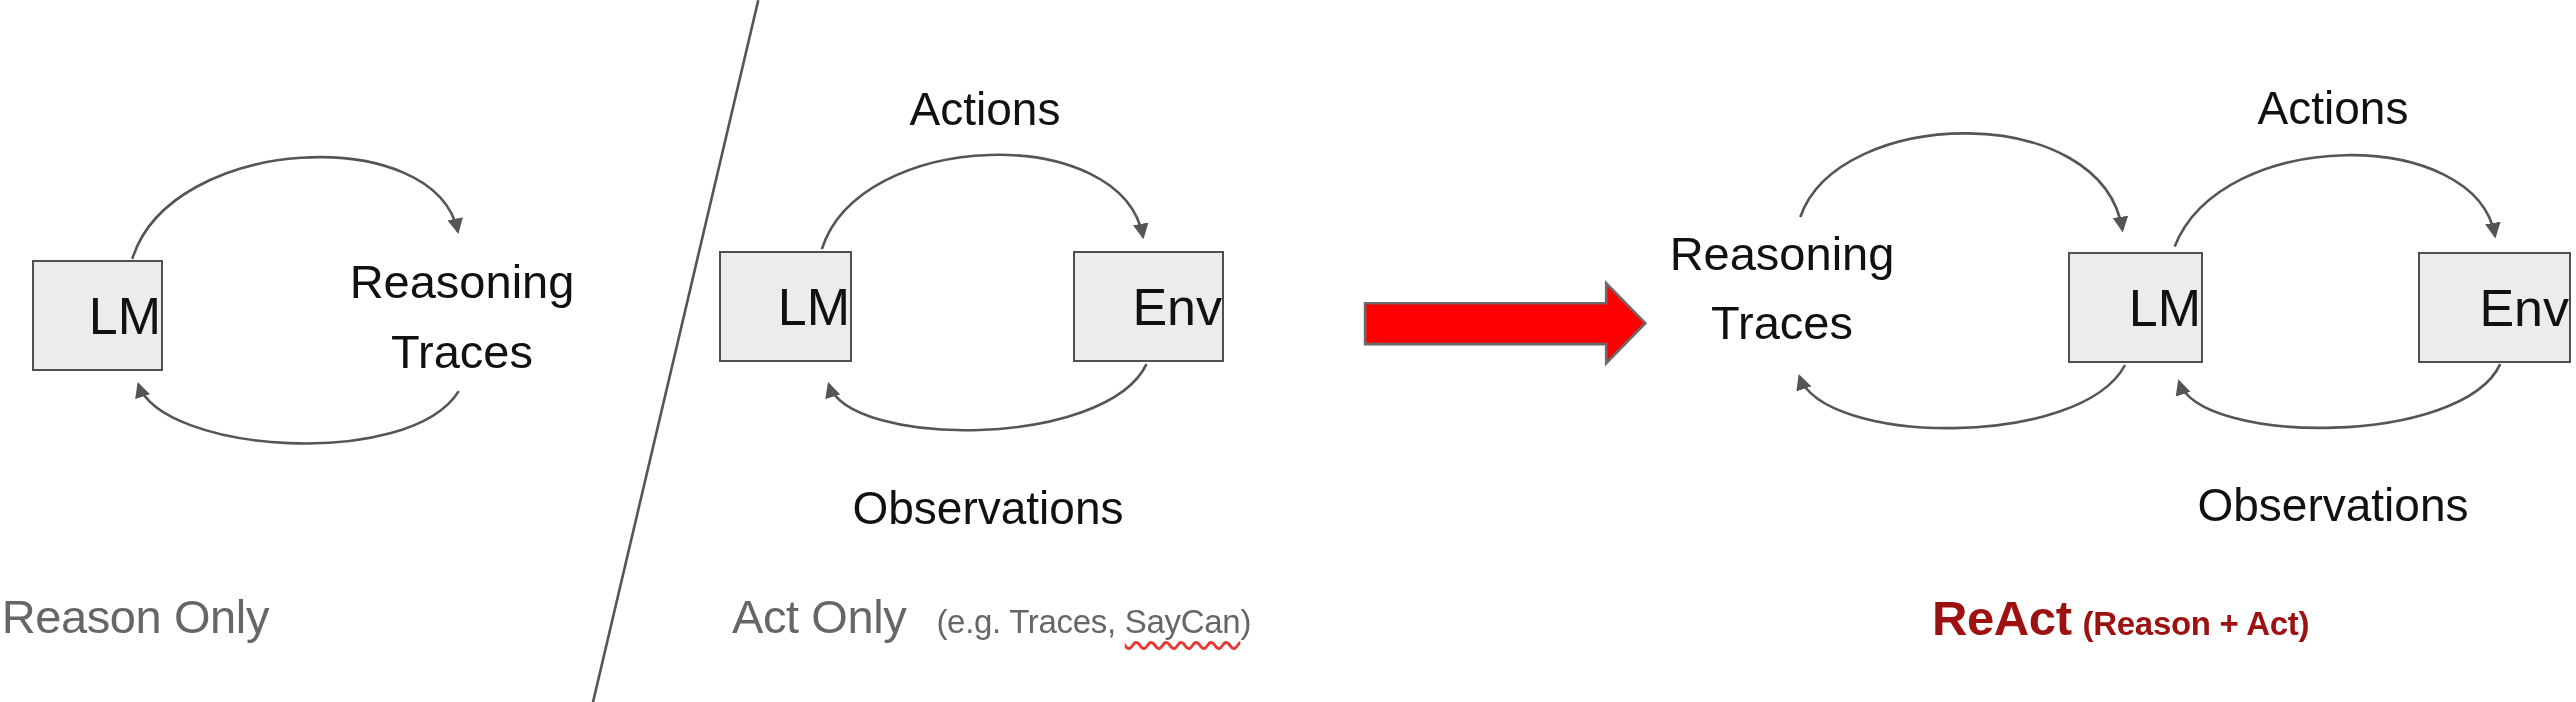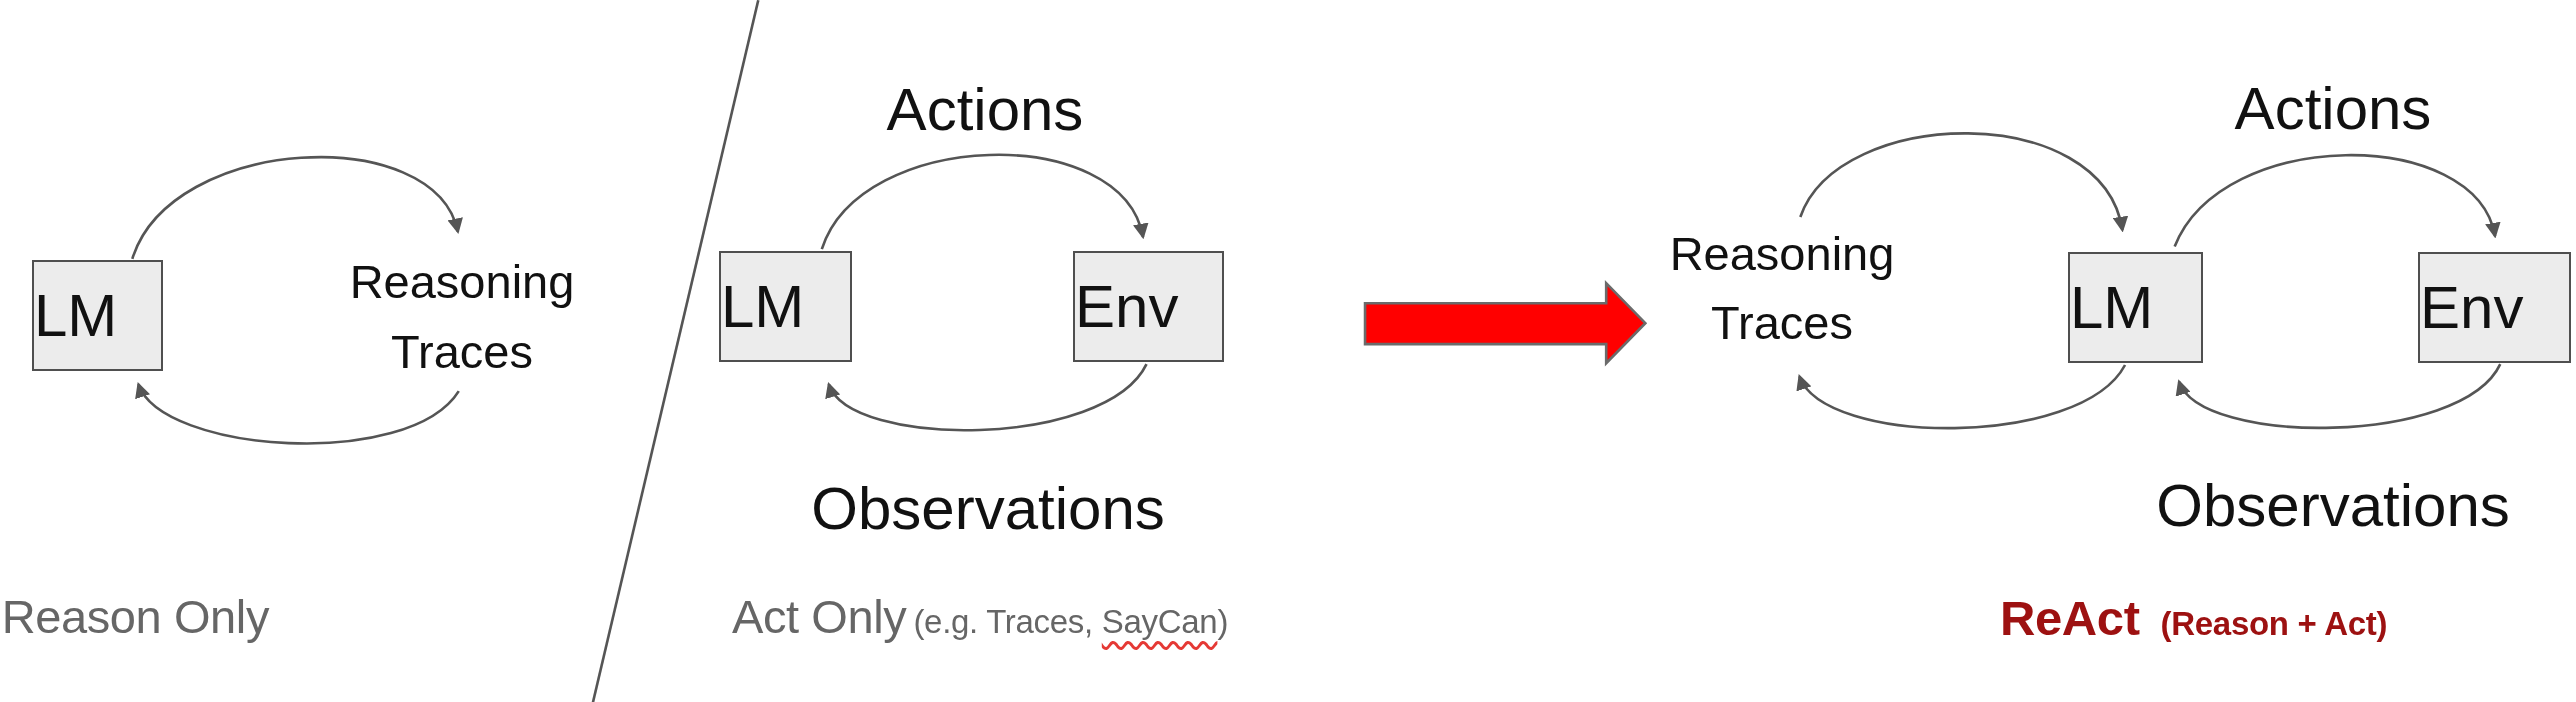--- a/index.html
+++ b/index.html
@@ -36,22 +36,22 @@
   }
   #ah path { fill: var(--arc_stroke, #555555); }
 
   .box {
     position: absolute;
     box-sizing: border-box;
     background: var(--box_fill, #ececec);
     border: 2.6px solid var(--box_border, #4f4f4f);
     display: flex;
     align-items: center;
-    justify-content: flex-start;
-    font-size: 60px;
+    justify-content: flex-end;
+    font-size: 52px;
     font-weight: 500;
     color: var(--label_black, #111111);
   }
   .box-lm-reason { left: 32px;   top: 260px; width: 131px; height: 111px; }
   .box-lm-act    { left: 719px;  top: 251px; width: 133px; height: 111px; }
   .box-env-act   { left: 1073px; top: 251px; width: 151px; height: 111px; }
   .box-lm-react  { left: 2068px; top: 252px; width: 135px; height: 111px; }
   .box-env-react { left: 2418px; top: 252px; width: 153px; height: 111px; }
 
   .node-label {
@@ -60,41 +60,41 @@
     color: var(--label_black, #111111);
     font-size: 47px;
   }
   .node-reason-left  { left: 266px;  top: 247px; width: 392px; line-height: 70px; }
   .node-reason-right { left: 1586px; top: 219px; width: 392px; line-height: 69px; }
 
   .edge-label {
     position: absolute;
     text-align: center;
     color: var(--label_black, #111111);
-    font-size: 60px;
+    font-size: 46px;
     line-height: 49px;
   }
   .actions-act        { left: 811px;  top: 85px;  width: 348px; }
   .observations-act   { left: 792px;  top: 484px; width: 392px; }
   .actions-react      { left: 2159px; top: 84px;  width: 348px; }
   .observations-react { left: 2137px; top: 481px; width: 392px; }
 
   .caption {
     position: absolute;
     display: flex;
     align-items: baseline;
-    gap: 7px;
+    gap: 30px;
     white-space: pre;
     color: var(--caption_gray, #666666);
   }
   .cap-main { font-size: 47px; letter-spacing: -0.4px; }
   .cap-note { font-size: 33px; letter-spacing: -0.3px; }
   .cap-reason { left: 1.7px;    top: 589px; }
   .cap-act    { left: 732px;  top: 589px; text-align: right; }
-  .cap-react  { left: 2000px; top: 590px; gap: 21px; }
+  .cap-react  { left: 1932px; top: 590px; gap: 11px; }
   .cap-react .cap-main {
     font-weight: 700;
     font-size: 49px;
     color: var(--react_title, #9d1111);
   }
   .cap-react .cap-note {
     font-weight: 700;
     color: var(--react_title, #9d1111);
   }
   .wavy {

